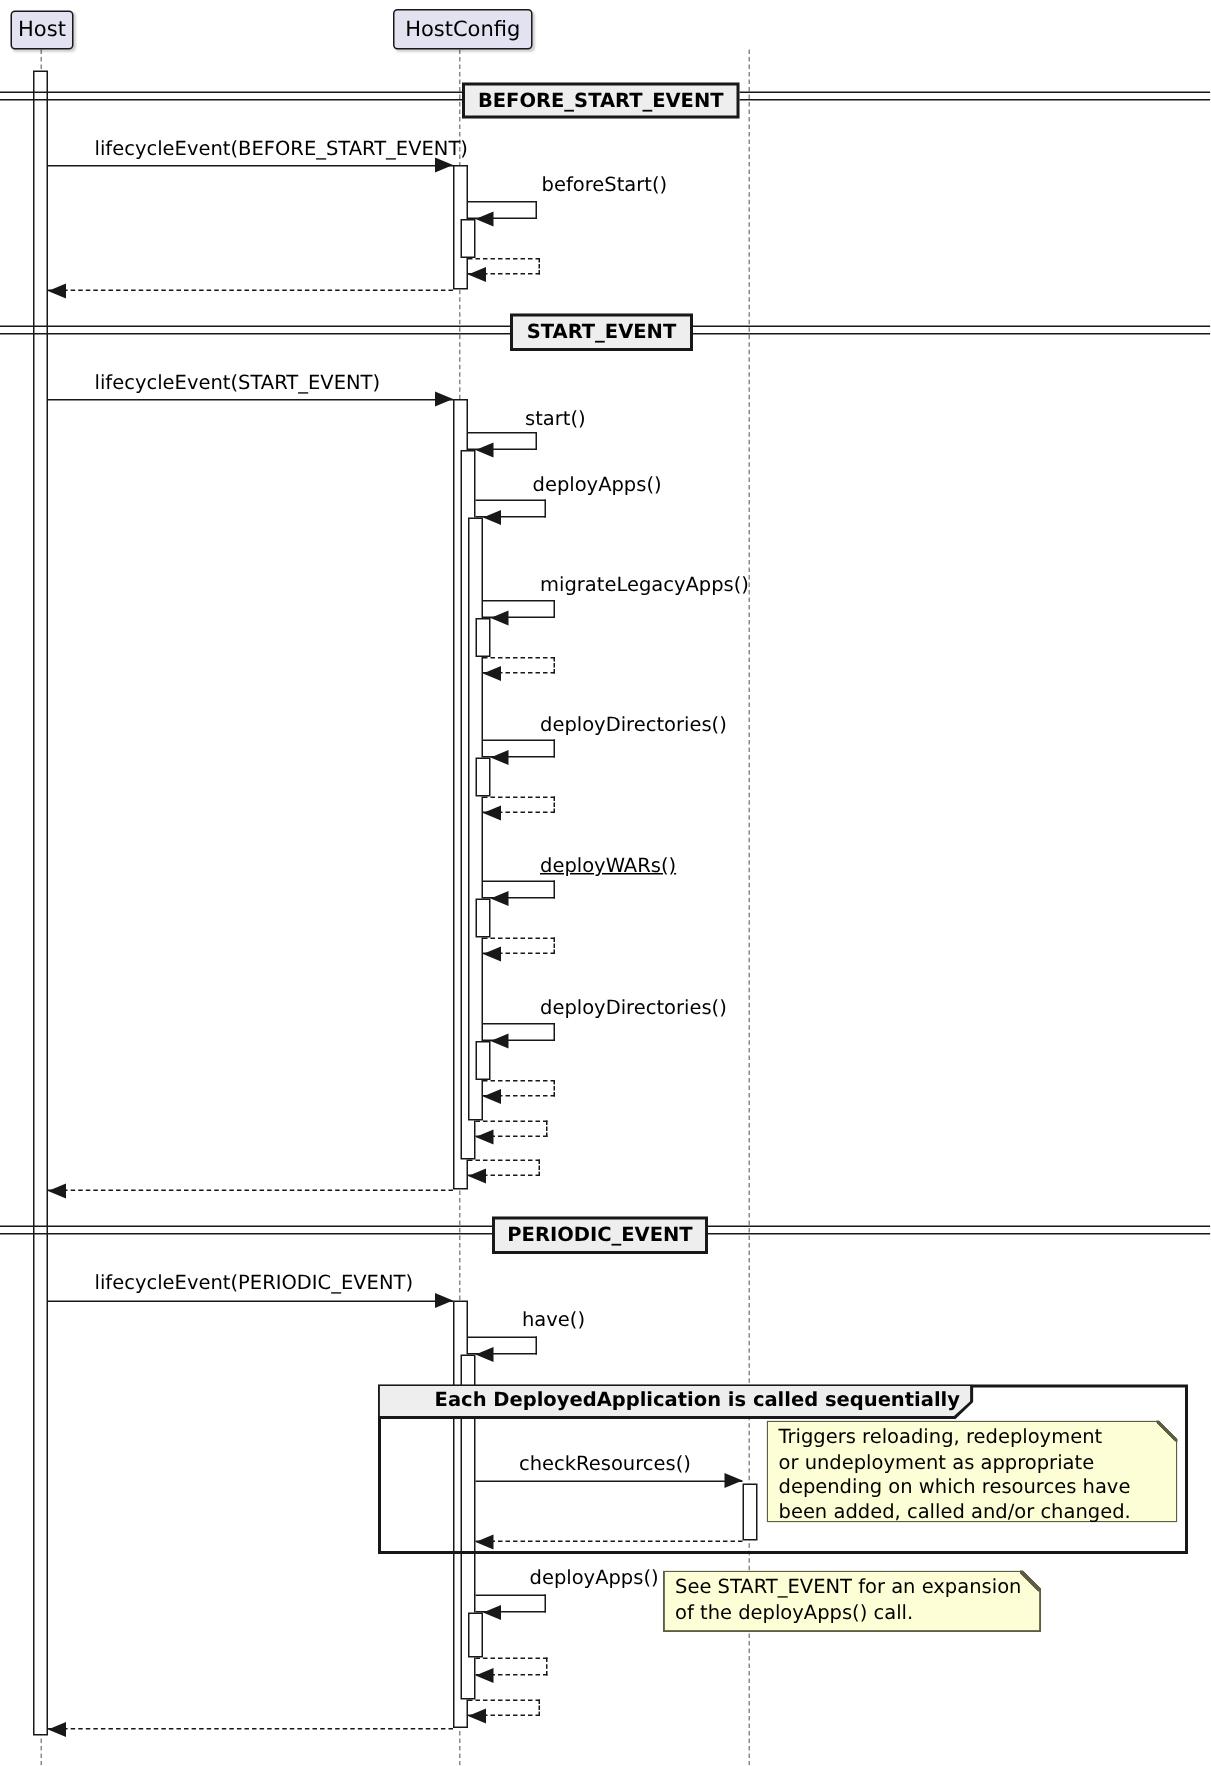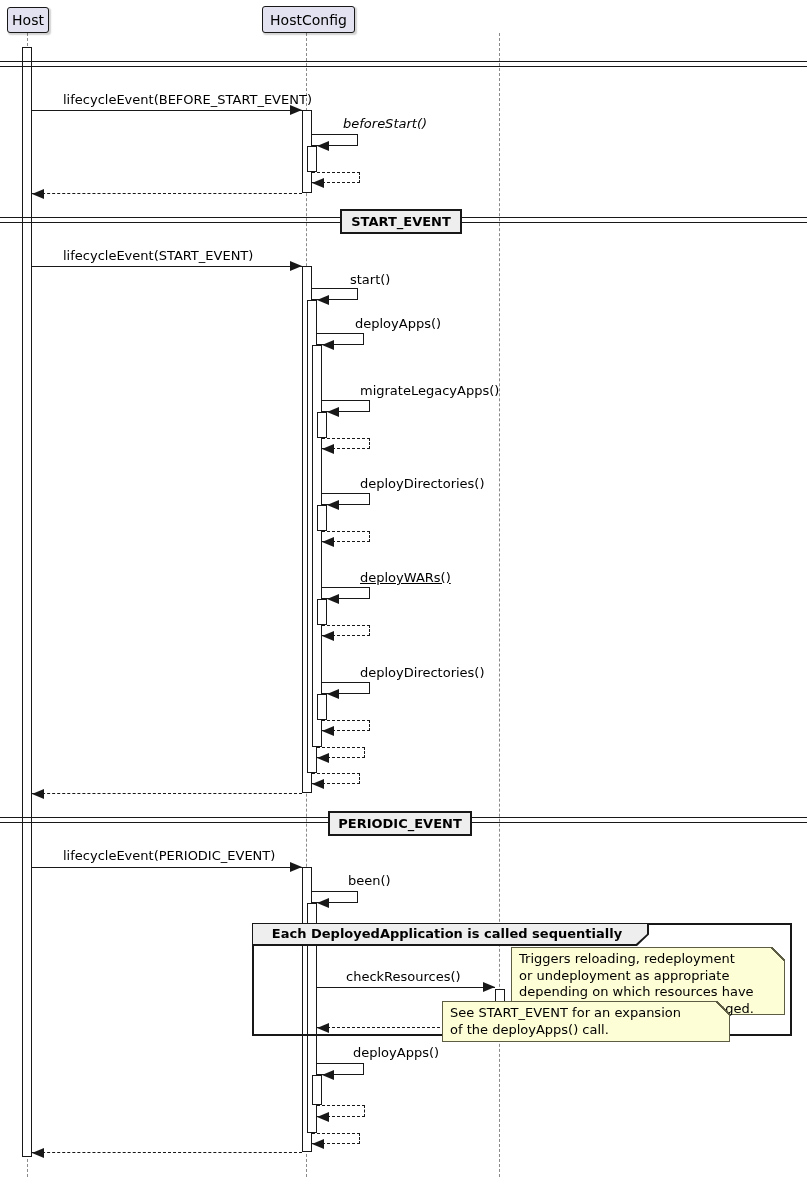--- a/index.html
+++ b/index.html
@@ -22,21 +22,21 @@
   .selfret{position:absolute;border:1px dashed #181818;border-left:none;z-index:3;}
   .selfcall .arr-l,.selfret .arr-l{top:auto;bottom:-6px;}
   .divline{position:absolute;left:0;width:807px;height:0;border-top:1.6px solid #181818;z-index:4;}
   .divbox{position:absolute;background:#EEEEEE;border:2px solid #181818;display:flex;align-items:center;
           justify-content:center;font-size:13px;font-weight:bold;z-index:5;}
   .frame{position:absolute;border:2px solid #181818;z-index:4;}
   .fhb{position:absolute;left:-2px;top:-2px;width:397px;height:23px;background:#181818;
        clip-path:polygon(0 0,100% 0,100% 50%,calc(100% - 12px) 100%,0 100%);}
   .fhf{position:absolute;left:-1px;top:-1px;width:394px;height:20px;background:#EEEEEE;
        clip-path:polygon(0 0,100% 0,100% 50%,calc(100% - 11px) 100%,0 100%);}
-  .flabel{position:absolute;left:0;top:1px;width:386px;text-align:center;font-size:13px;font-weight:bold;}
+  .flabel{position:absolute;left:0;top:1px;width:386px;text-align:right;font-size:13px;font-weight:bold;}
   .note{position:absolute;z-index:6;}
   .nb{position:absolute;left:0;top:0;right:0;bottom:0;background:#5d5d43;
       clip-path:polygon(0 0,calc(100% - 13px) 0,100% 13px,100% 100%,0 100%);}
   .nf{position:absolute;left:1px;top:1px;right:1px;bottom:1px;background:#FDFDD6;
       clip-path:polygon(0 0,calc(100% - 12px) 0,100% 12px,100% 100%,0 100%);}
   .fold{position:absolute;top:0;right:0;width:14px;height:14px;
         background:linear-gradient(45deg,transparent 44%,#5d5d43 44%,#5d5d43 56%,transparent 56%);}
   .ntext{position:absolute;left:8px;top:4px;font-size:13px;line-height:16.5px;white-space:pre-line;}
 </style>
 </head>
@@ -65,26 +65,29 @@
   <div class="bar" style="left:317px;top:505px;height:26px;"></div>
   <div class="bar" style="left:317px;top:599px;height:26px;"></div>
   <div class="bar" style="left:317px;top:694px;height:26px;"></div>
   <div class="bar" style="left:302px;top:867px;height:285px;"></div>
   <div class="bar" style="left:307px;top:903px;height:230px;"></div>
   <div class="bar" style="left:495px;top:989px;height:38px;"></div>
   <div class="bar" style="left:312px;top:1075px;height:30px;"></div>
 
   <div class="divline" style="top:61px;"></div>
   <div class="divline" style="top:66px;"></div>
+  <div class="divbox" style="left:308px;top:55px;width:185px;height:24px;">
+    <span>BEFORE_START_EVENT</span>
+  </div>
 
   <div class="mlabel" style="left:40px;top:92px;">lifecycleEvent(BEFORE_START_EVENT)</div>
   <div class="mline" style="left:32px;top:110px;width:270px;">
     <span class="arr-r"></span>
   </div>
-  <div class="mlabel" style="left:320px;top:116px;font-style:italic;">beforeStart()</div>
+  <div class="mlabel" style="left:338px;top:116px;">beforeStart()</div>
   <div class="selfcall" style="left:312px;top:134px;width:46px;height:12px;">
     <span class="arr-l" style="left:5px;"></span>
   </div>
   <div class="selfret" style="left:312px;top:172px;width:48px;height:11px;">
     <span class="arr-l"></span>
   </div>
   <div class="mline dash" style="left:32px;top:193px;width:270px;">
     <span class="arr-l"></span>
   </div>
 
@@ -152,21 +155,21 @@
   <div class="divline" style="top:817px;"></div>
   <div class="divline" style="top:822px;"></div>
   <div class="divbox" style="left:328px;top:811px;width:144px;height:25px;">
     <span>PERIODIC_EVENT</span>
   </div>
 
   <div class="mlabel" style="left:40px;top:848px;">lifecycleEvent(PERIODIC_EVENT)</div>
   <div class="mline" style="left:32px;top:867px;width:270px;">
     <span class="arr-r"></span>
   </div>
-  <div class="mlabel" style="left:325px;top:873px;">been()</div>
+  <div class="mlabel" style="left:325px;top:873px;">have()</div>
   <div class="selfcall" style="left:312px;top:891px;width:46px;height:12px;">
     <span class="arr-l" style="left:5px;"></span>
   </div>
 
   <div class="frame" style="left:252px;top:923px;width:540px;height:113px;">
     <span class="fhb"></span>
     <span class="fhf"></span>
     <span class="flabel">Each DeployedApplication is called sequentially</span>
   </div>
 
@@ -186,21 +189,21 @@
 or undeployment as appropriate
 depending on which resources have
 been added, called and/or changed.</span>
   </div>
 
   <div class="mlabel" style="left:330px;top:1045px;">deployApps()</div>
   <div class="selfcall" style="left:317px;top:1063px;width:47px;height:12px;">
     <span class="arr-l" style="left:5px;"></span>
   </div>
 
-  <div class="note" style="left:442px;top:1001px;width:288px;height:41px;">
+  <div class="note" style="left:442px;top:1047px;width:252px;height:41px;">
     <span class="nb"></span>
     <span class="nf"></span>
     <span class="fold"></span>
     <span class="ntext">See START_EVENT for an expansion
 of the deployApps() call.</span>
   </div>
 
   <div class="selfret" style="left:317px;top:1105px;width:48px;height:12px;">
     <span class="arr-l"></span>
   </div>

